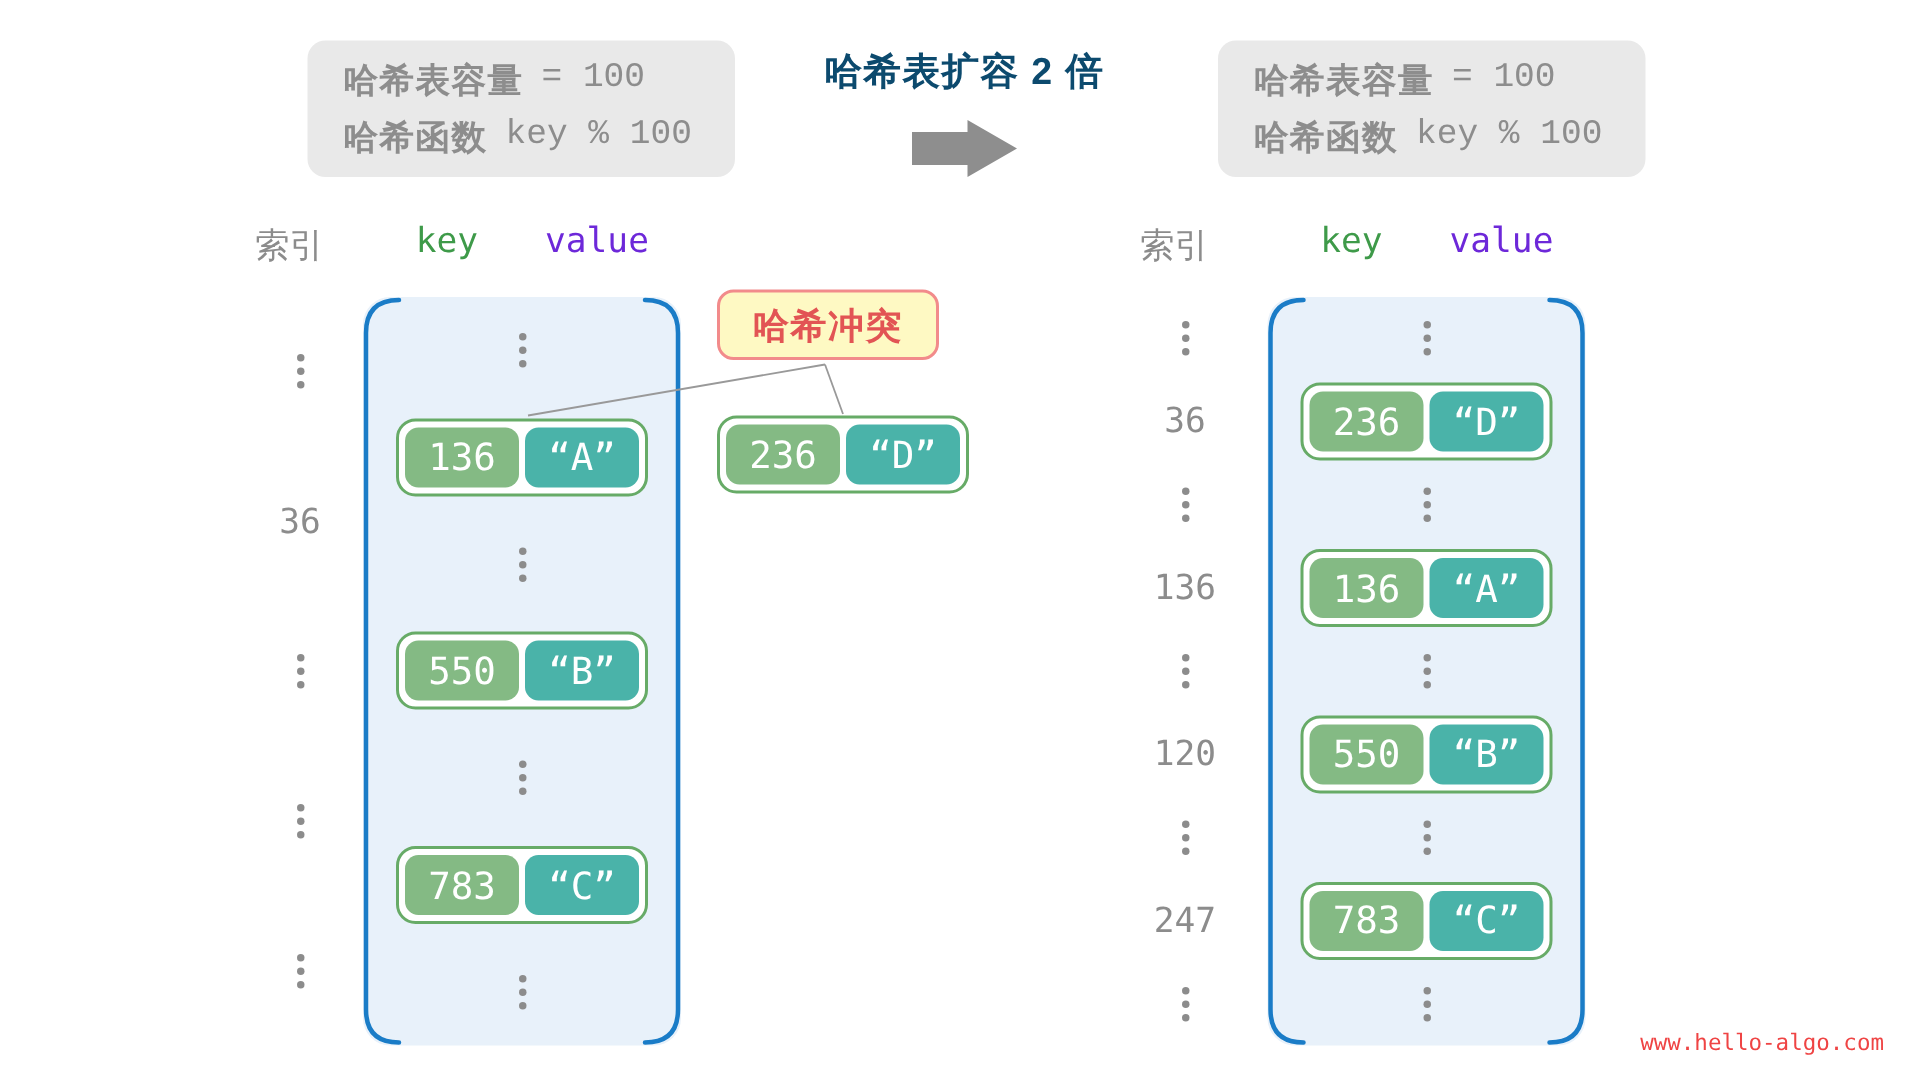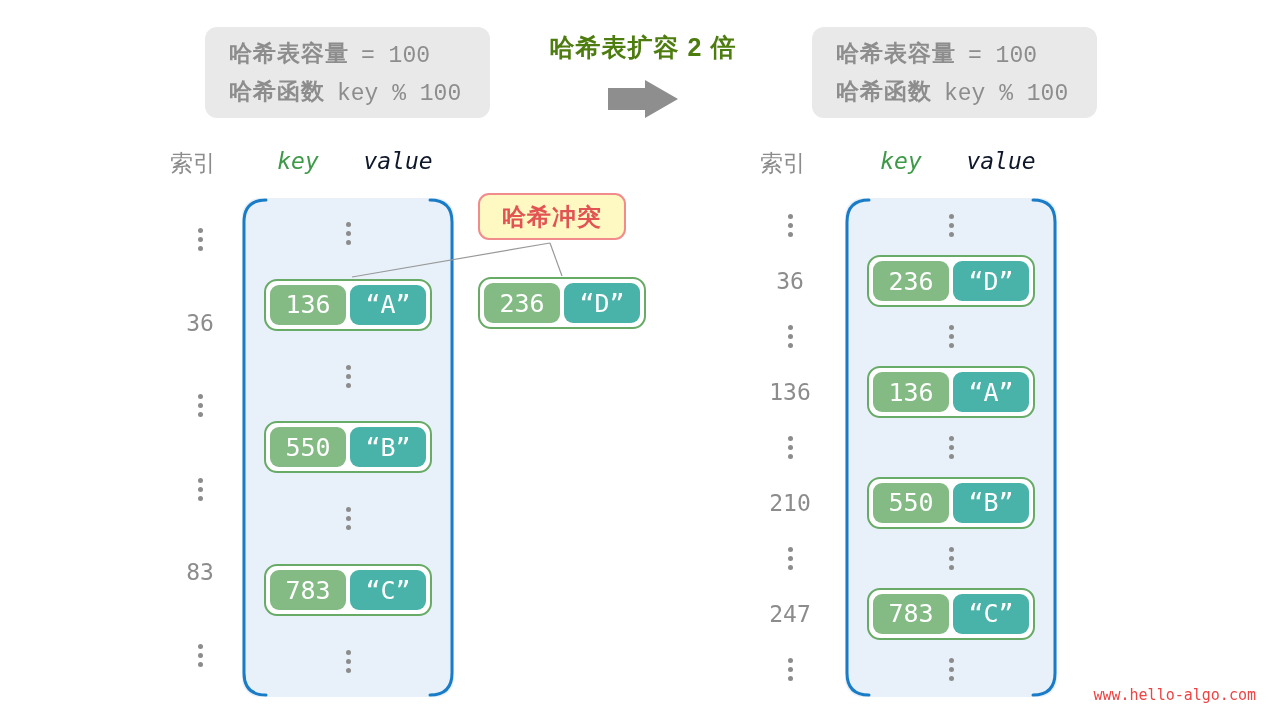--- a/index.html
+++ b/index.html
@@ -1,51 +1,51 @@
 <!DOCTYPE html>
 <html><head>
 <meta charset="utf-8">
 <style>
   html,body { margin:0; padding:0; background:#ffffff; }
   #stage {
     position:relative; width:1280px; height:720px; overflow:hidden;
     background:#ffffff;
     font-family:"Liberation Sans","DejaVu Sans",sans-serif;
   }
-  .mono { font-family:"DejaVu Sans Mono","Liberation Mono",monospace;font-style:italic; }
+  .mono { font-family:"DejaVu Sans Mono","Liberation Mono",monospace; }
 
   
   .cap-box {
     position:absolute; width:285px; height:91px; border-radius:12px;
     background:#e9e9e9; display:flex; flex-direction:column;
     justify-content:center; gap:7px; padding-left:24px; box-sizing:border-box;
   }
-  .cap-line { display:flex; align-items:flex-end; font-size:23px; color:#8d8d8d; }
+  .cap-line { display:flex; align-items:flex-start; font-size:23px; color:#8d8d8d; }
   .cap-label { font-weight:bold; letter-spacing:1px; }
   .cap-value { font-family:Liberation Mono, monospace; margin-left:12px; }
 
   
   .expand-title {
     position:absolute; left:508px; top:31px; width:270px; text-align:center;
-    font-size:25px; font-weight:bold; color:#4d7c0f; letter-spacing:1px;
+    font-size:25px; font-weight:bold; color:#0c4a6e; letter-spacing:1px;
   }
   .arrow-svg { position:absolute; left:608px; top:80px; }
 
   
   .idx-header {
     position:absolute; width:60px; text-align:left;
     font-size:23px; color:#8c8c8c; top:148px;
   }
   .kv-header {
     position:absolute; width:212px; top:148px; display:flex;
     font-size:23px; padding:0 6px; box-sizing:border-box;
   }
   .kv-header span { flex:1; text-align:center; }
   .kv-header .k { color:#3e9a49; }
-  .kv-header .v { color:#0f172a; }
+  .kv-header .v { color:#6d28d9; }
 
   
   .index-col {
     position:absolute; width:60px; height:499px; top:198px;
     display:flex; flex-direction:column;
   }
   .bucket {
     position:absolute; width:212px; height:499px; top:198px;
     background:#e8f1fa; border-radius:18px;
   }
@@ -146,23 +146,20 @@
         </div>
       </div>
     <div class="row">
         <div class="dots">
           <i></i>
           <i></i>
           <i></i>
         </div>
       </div>
     <div class="row">
-        <span class="idx-label">83</span>
-      </div>
-    <div class="row">
         <div class="dots">
           <i></i>
           <i></i>
           <i></i>
         </div>
       </div>
   </div>
 
   <div class="bucket" style="left:242px;">
     <svg class="bracket" width="212" height="499" viewBox="0 0 212 499">
@@ -260,21 +257,21 @@
         <span class="idx-label">136</span>
       </div>
     <div class="row">
         <div class="dots">
           <i></i>
           <i></i>
           <i></i>
         </div>
       </div>
     <div class="row">
-        <span class="idx-label">210</span>
+        <span class="idx-label">120</span>
       </div>
     <div class="row">
         <div class="dots">
           <i></i>
           <i></i>
           <i></i>
         </div>
       </div>
     <div class="row">
         <span class="idx-label">247</span>

